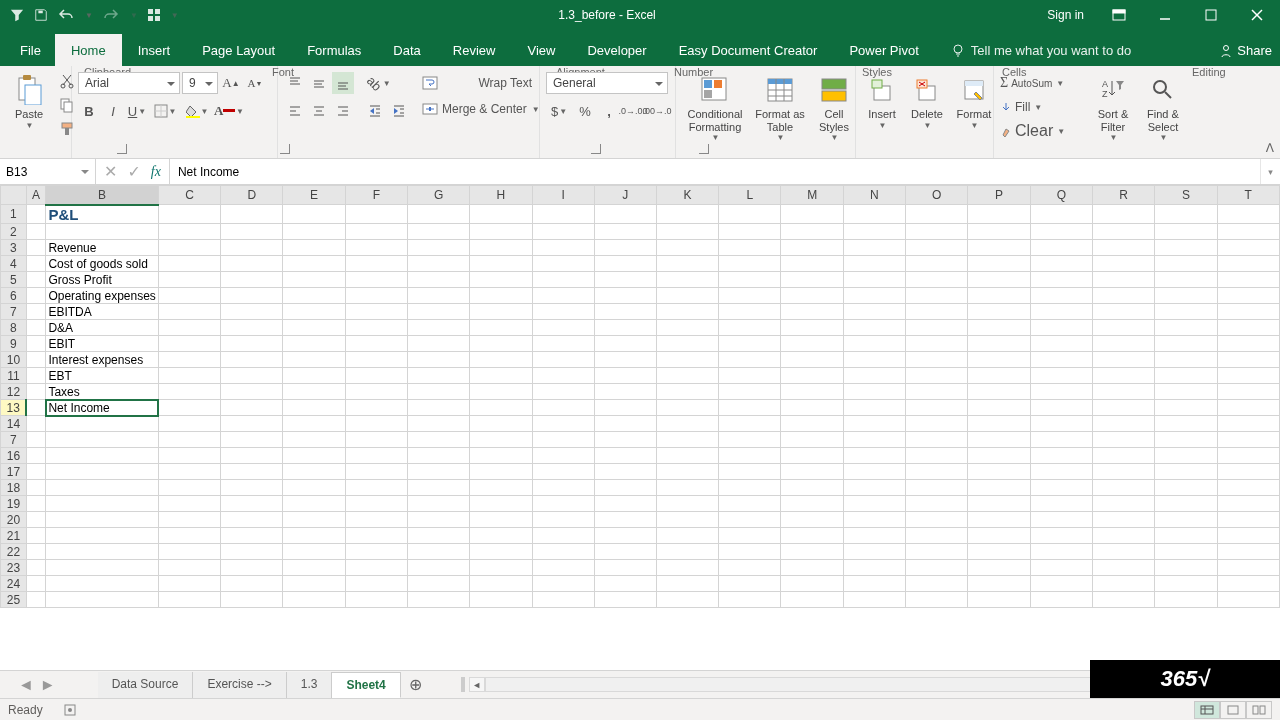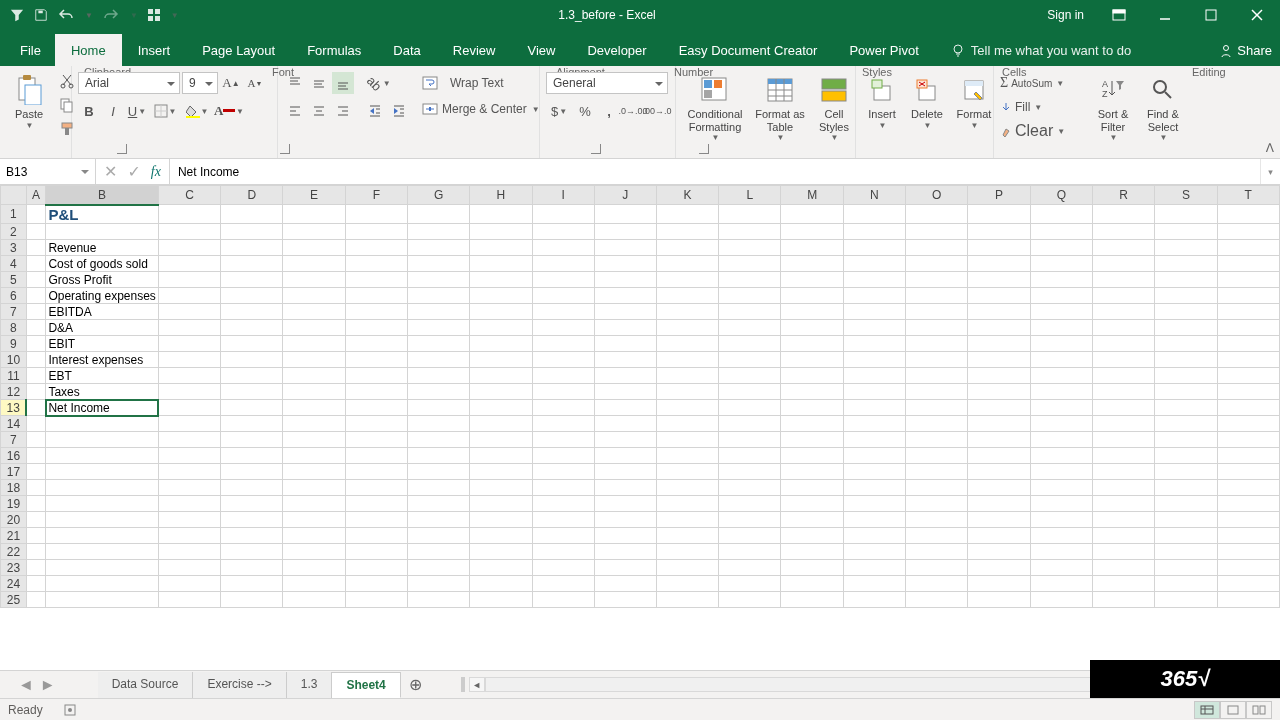--- a/index.html
+++ b/index.html
@@ -335,21 +335,21 @@
                 <path d="M2 4l4 3-4 3" fill="#4472c4"></path>
                 <line x1="2" y1="2" x2="12" y2="2" stroke="#555"></line>
                 <line x1="8" y1="5" x2="12" y2="5" stroke="#555"></line>
                 <line x1="8" y1="9" x2="12" y2="9" stroke="#555"></line>
                 <line x1="2" y1="12" x2="12" y2="12" stroke="#555"></line>
               </svg>
             </div>
         </div>
       </div>
       <div class="col" style="gap:4px;padding-top:2px;margin-left:6px">
-        <div class="row smallbtn" style="width:112px;justify-content:flex-start;gap:12px;padding-left:2px">
+        <div class="row smallbtn" style="width:112px;justify-content:space-between;gap:12px;padding-left:2px">
           <svg width="16" height="16">
               <rect x="1" y="2" width="14" height="12" fill="#fff" stroke="#888"></rect>
               <path d="M4 5h6a2 2 0 010 4H7l2 2" fill="none" stroke="#4472c4"></path>
             </svg>
           <span style="font-size:12px">Wrap Text</span>
         </div>
         <div class="row smallbtn" style="width:130px;justify-content:flex-start;gap:4px;padding-left:2px">
           <svg width="16" height="16">
               <rect x="1" y="3" width="14" height="10" fill="#fff" stroke="#888"></rect>
               <path d="M4 8h3M12 8H9M7 6l2 2-2 2M9 6L7 8l2 2" stroke="#4472c4" fill="none"></path>

